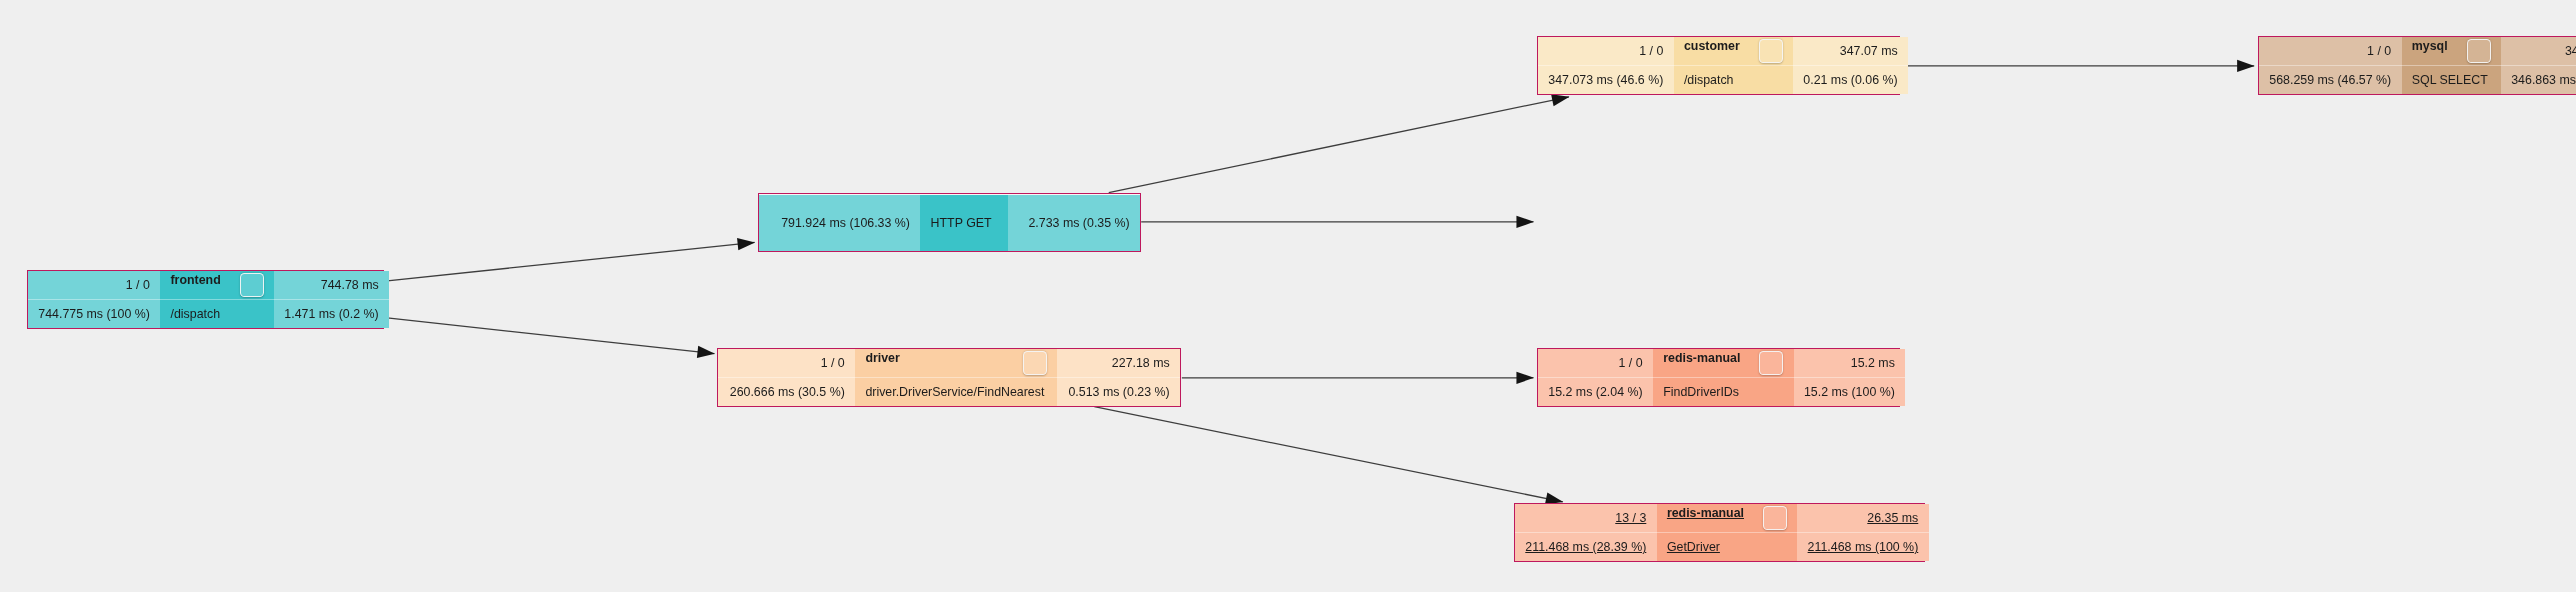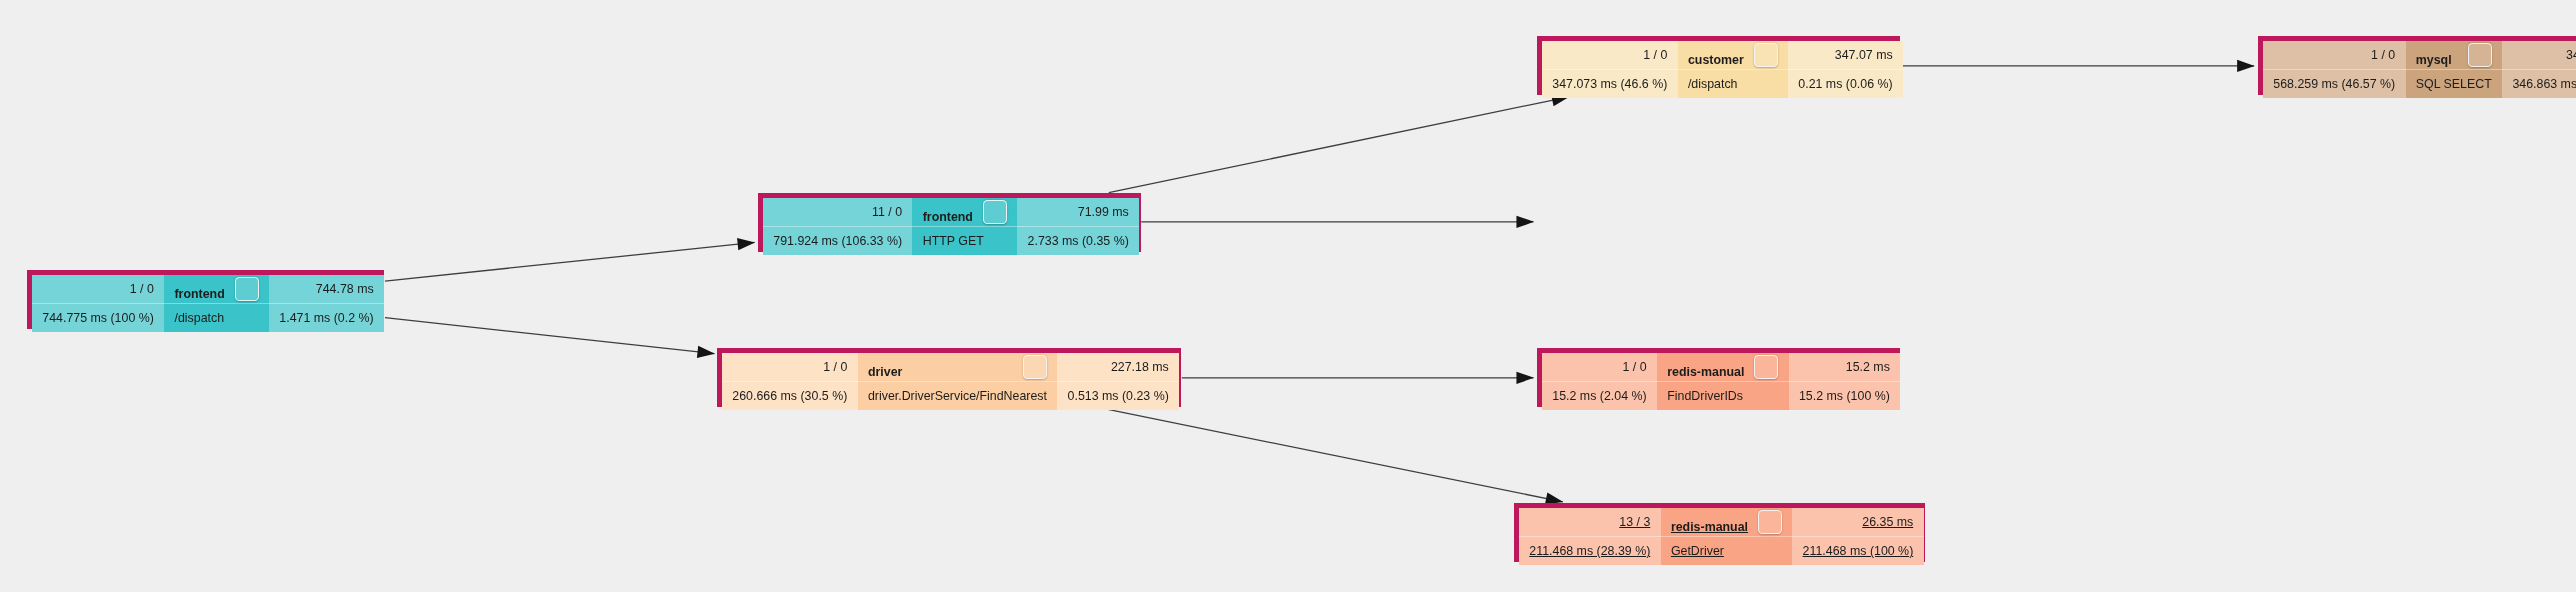--- a/index.html
+++ b/index.html
@@ -10,31 +10,31 @@
     position:relative;
     overflow:hidden;
   }
   #canvas{position:absolute;left:0;top:0;width:2653px;height:592px;}
   #edge-layer{position:absolute;left:0;top:0;}
   .edge{stroke:#3d3d3d;stroke-width:2.5;fill:none;}
 
   
   .node{
     position:absolute;height:59px;box-sizing:border-box;
-    border:5px solid #be185d;
+    border:1px solid #be185d;
     color:#1c1c1c;font-size:12.4px;white-space:nowrap;
   }
   .node table{
     width:100%;height:100%;border-collapse:collapse;table-layout:auto;
   }
   .node td{padding:0 10.3px;vertical-align:middle;height:28px;}
   .node td.metric{background:var(--side);text-align:right;}
   .node td.label{background:var(--mid);text-align:left;}
   .node tr.r2 td{border-top:1px solid rgba(255,255,255,0.38);margin-top:36px;}
-  .svc-row{display:flex;align-items:flex-end;justify-content:space-between;gap:10px;}
+  .svc-row{display:flex;align-items:flex-start;justify-content:space-between;gap:19px;}
   .svc{font-weight:700;}
   .copy-btn{
     width:24px;height:24px;flex:0 0 24px;box-sizing:border-box;
     background:rgba(255,255,255,0.18);
     border:1.5px solid rgba(244,244,244,0.95);
     border-radius:4.6px;
     box-shadow:0 0.5px 2.1px rgba(0,0,0,0.25);
     cursor:pointer;
   }
 
@@ -94,30 +94,20 @@
         <td class="label">/dispatch</td>
         <td class="metric">1.471 ms (0.2 %)</td>
       </tr>
     </tbody>
       </table>
   </div>
 
   <div class="node n1 svc-frontend">
     <table>
         <tbody>
-      <tr class="r1">
-        <td class="metric">11 / 0</td>
-        <td class="label">
-              <div class="svc-row">
-          <span class="svc">frontend</span>
-          <span class="copy-btn"></span>
-        </div>
-            </td>
-        <td class="metric">71.99 ms</td>
-      </tr>
       <tr class="r2">
         <td class="metric">791.924 ms (106.33 %)</td>
         <td class="label">HTTP GET</td>
         <td class="metric">2.733 ms (0.35 %)</td>
       </tr>
     </tbody>
       </table>
   </div>
 
   <div class="node n2 svc-customer">

